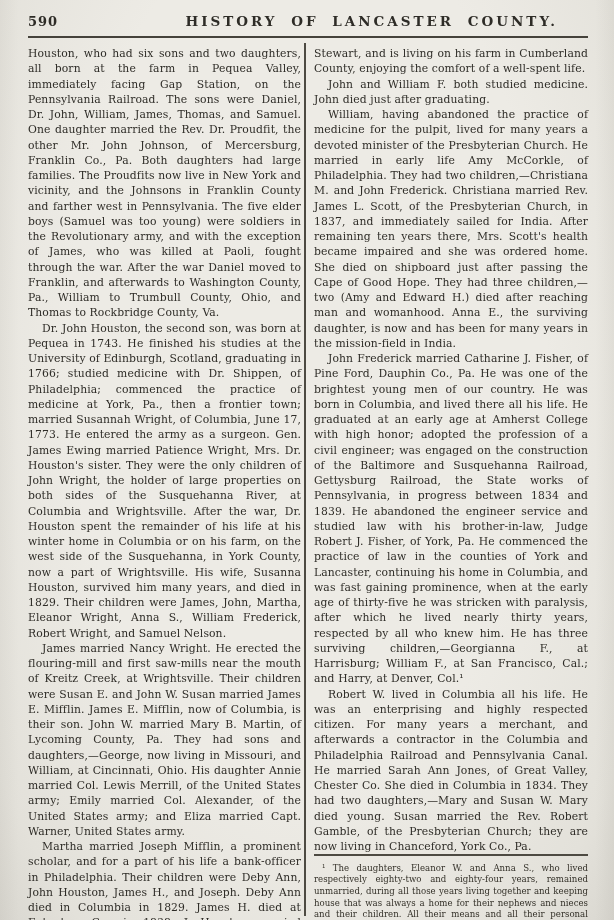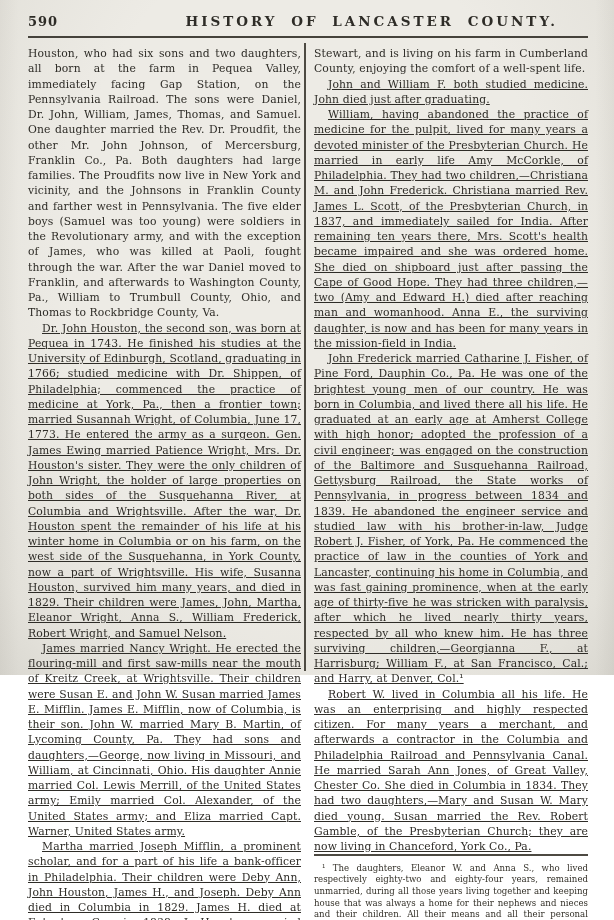--- a/index.html
+++ b/index.html
@@ -3,21 +3,21 @@
 <meta charset="utf-8">
 <style>
   html, body {
     margin: 0; padding: 0;
     width: 614px; height: 920px;
     overflow: hidden;
     font-family: "DejaVu Serif", serif;
   }
   .page {
     position: relative;
-    width: 614px; height: 675px;
+    width: 614px; height: 920px;
     background: radial-gradient(ellipse at 50% 38%, #edebe5 55%, #e3e1da 88%, #d9d7d0 100%);
     color: #2e2c27;
   }
   .scan-noise {
     position: absolute; inset: 0;
     background: linear-gradient(90deg, rgba(120,115,105,0.07) 0%, rgba(0,0,0,0) 3%, rgba(0,0,0,0) 97%, rgba(120,115,105,0.08) 100%);
     pointer-events: none;
   }
   .header {
     position: absolute; top: 13px; left: 28px; right: 26px;
@@ -53,21 +53,21 @@
     flex: 1; padding-left: 8px; padding-top: 3px;
     display: flex; flex-direction: column;
   }
   p.body-par {
     margin: 0;
     font-size: 10.8px;
     line-height: 15.25px;
     text-align: justify;
     letter-spacing: 0.1px;
   }
-  p.indent { text-indent: 14px; text-decoration: underline; }
+  p.indent { text-indent: 14px; }
   .footnote-block { margin-top: auto; }
   .footnote-rule {
     height: 1.5px; background: #4d4a42;
     margin: 0 0 7px 0;
   }
   .footnote {
     margin: 0 0 6px 0;
     font-size: 8.6px;
     line-height: 11.6px;
     text-align: justify;

